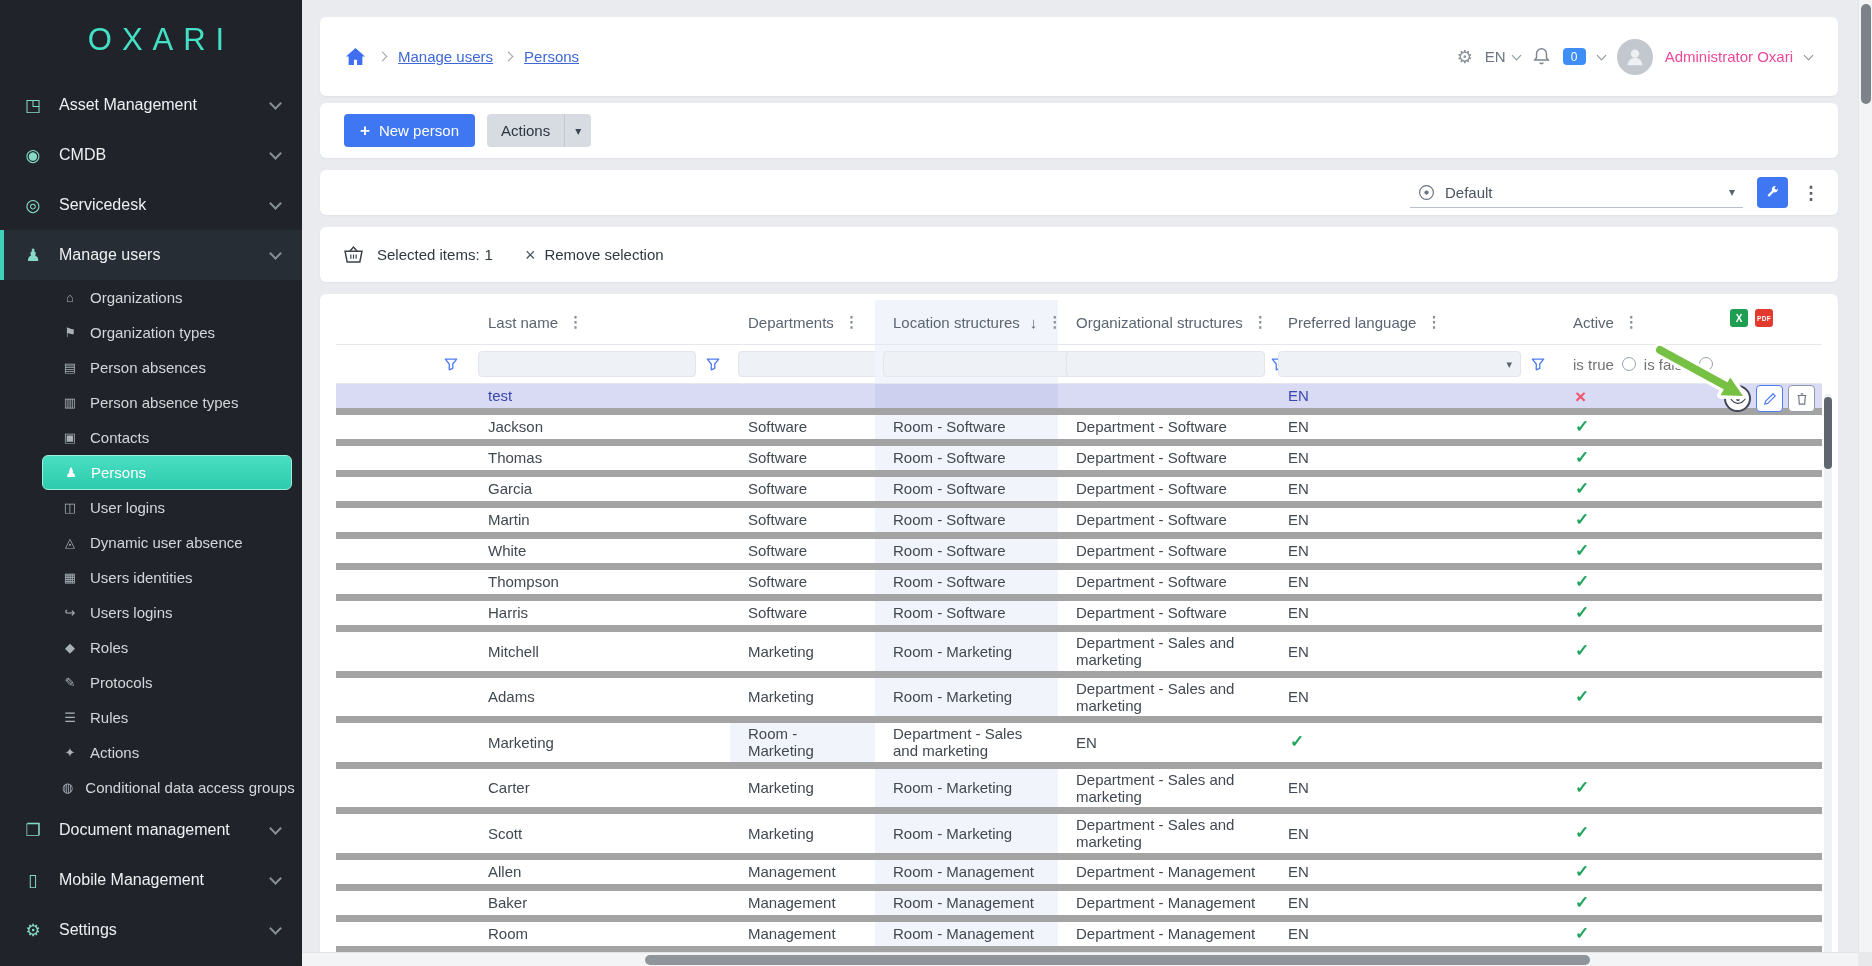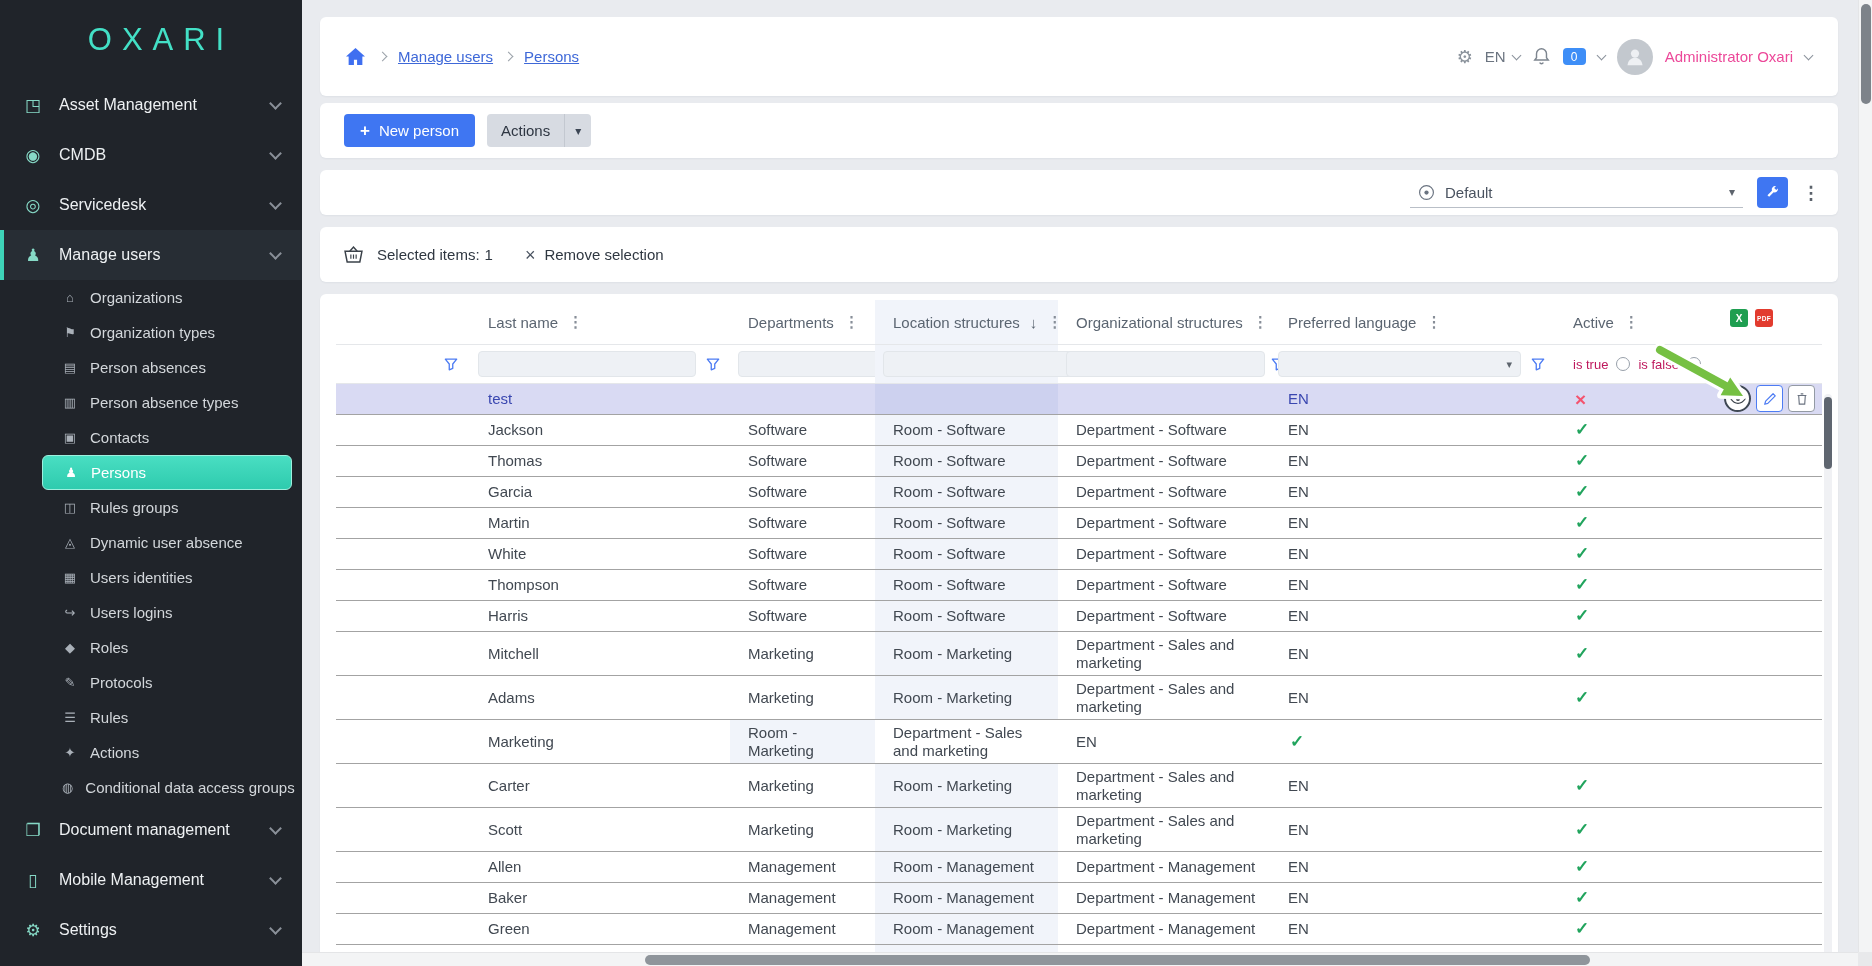--- a/index.html
+++ b/index.html
@@ -70,23 +70,23 @@
 .sort{color:#5b6571;font-size:15px}
 .hdr-row{border-bottom:1px solid #e5e7ea}
 .filt-row{border-bottom:1px solid #e5e7ea}
 .tf{height:38px;display:flex;align-items:center;gap:6px;padding:0 6px 0 8px}
 .f-input{flex:1;height:26px;background:#eef1f5;border:1px solid #e2e6ea;border-radius:4px;padding:0 8px;font-size:14px;color:#3f4650}
 .f-select{display:flex;align-items:center;cursor:pointer}
 .f-select .tri{margin-left:auto;color:#5d646d;font-size:11px}
 .funnel-btn{width:22px;height:22px;display:flex;align-items:center;justify-content:center;cursor:pointer}
 .sel-filter{justify-content:flex-end;padding-right:8px}
 .tf-active{gap:8px;padding-left:18px}
-.radio-lbl{font-size:13px;color:#be185d;white-space:nowrap}
+.radio-lbl{font-size:15px;color:#737373;white-space:nowrap}
 .radio{width:14px;height:14px;border:1.5px solid #98a0aa;border-radius:50%;background:#fff;cursor:pointer;flex:none}
-.trow{min-height:31px;border-bottom:1px solid #a3a3a3;cursor:pointer}
+.trow{min-height:31px;border-bottom:7px solid #a3a3a3;cursor:pointer}
 .trow.tall{min-height:44px}
 .td{display:flex;align-items:center;font-size:15px;color:#414851;padding:2px 10px 2px 18px;line-height:1.15}
 .col-loc{background:#f1f4fa}
 .trow.selected{background:#d9daf3}
 .trow.selected .td{color:#3a47b0}
 .trow.selected .col-loc{background:#cdd1ef}
 .td-active{padding-left:20px}
 .chk{color:#21a45d;font-weight:bold;font-size:17px}
 .crs{color:#f4536e;font-weight:bold;font-size:19px;line-height:1}
 .trow.selected .crs{color:#f4536e}
@@ -157,21 +157,21 @@
       <div class="side-sub">
         <span class="icn">▣</span>
         <span class="lbl">Contacts</span>
       </div>
       <div class="side-sub selected">
         <span class="icn">♟</span>
         <span class="lbl">Persons</span>
       </div>
       <div class="side-sub">
         <span class="icn">◫</span>
-        <span class="lbl">Rules groups</span>
+        <span class="lbl">User logins</span>
       </div>
       <div class="side-sub">
         <span class="icn">◬</span>
         <span class="lbl">Dynamic user absence</span>
       </div>
       <div class="side-sub">
         <span class="icn">▦</span>
         <span class="lbl">Users identities</span>
       </div>
       <div class="side-sub">
@@ -690,21 +690,21 @@
           <div class="td">
             <span>EN</span>
           </div>
           <div class="td td-active">
             <span class="chk">✓</span>
           </div>
         </div>
         <div class="grid trow">
           <div class="td col-sel"></div>
           <div class="td">
-            <span>Green</span>
+            <span>Room</span>
           </div>
           <div class="td">
             <span>Management</span>
           </div>
           <div class="td col-loc">
             <span>Room - Management</span>
           </div>
           <div class="td">
             <span>Department - Management</span>
           </div>

